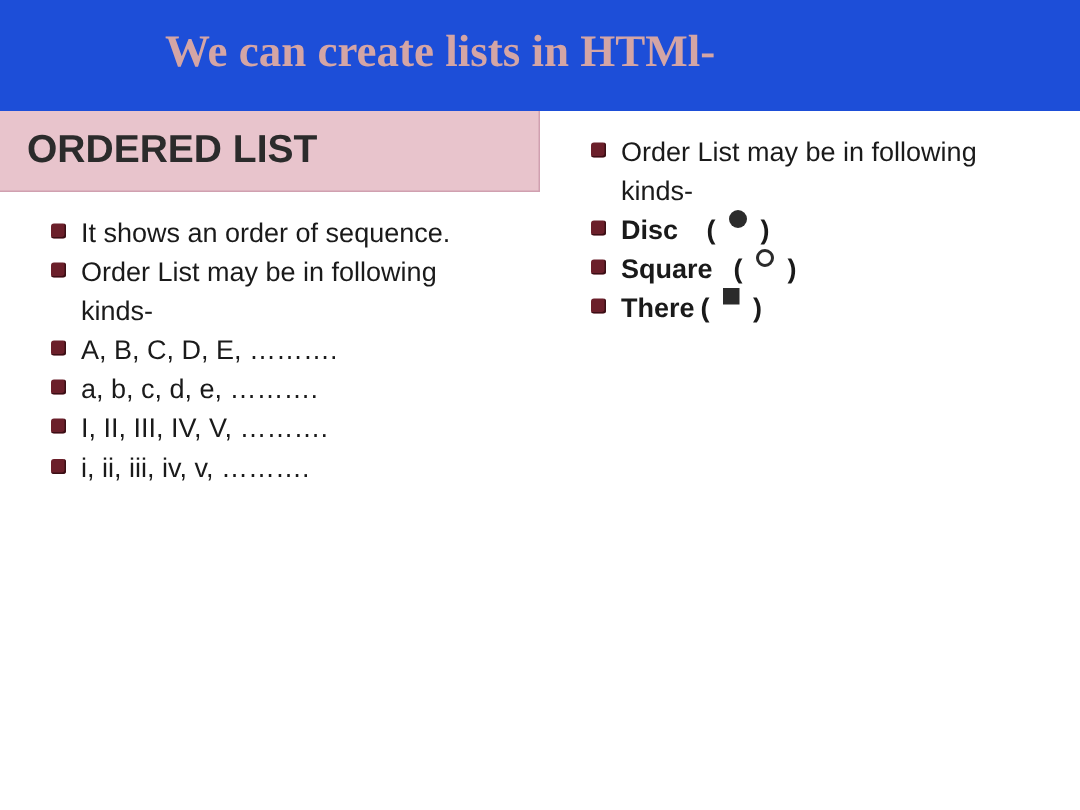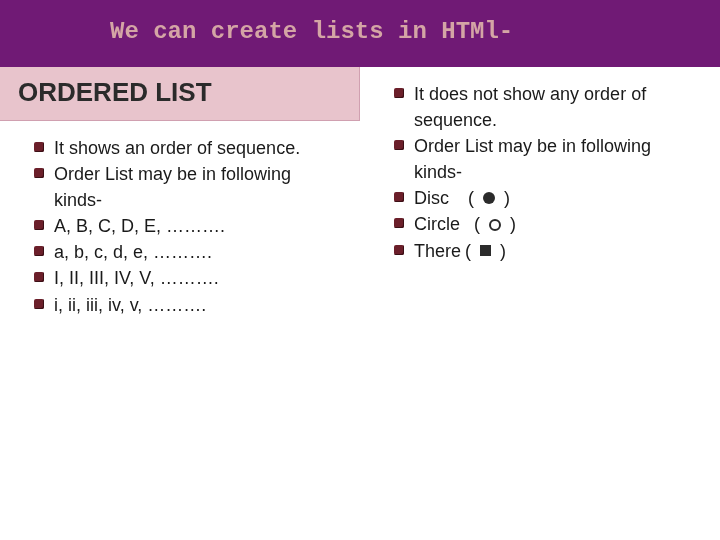--- a/index.html
+++ b/index.html
@@ -10,26 +10,26 @@
     font-family: Georgia, 'Times New Roman', serif;
     overflow: hidden;
   }
   .slide {
     width: 100%;
     height: 100%;
     display: flex;
     flex-direction: column;
   }
   .title-bar {
-    background: #701a75;
+    background: #1d4ed8;
     color: #d4a5a5;
     font-weight: bold;
-    font-size: 24px;
+    font-size: 30px;
     padding: 18px 0 22px 110px;
-    font-family: Liberation Mono, monospace;
+    font-family: Liberation Serif, serif;
   }
   .subtitle-bar {
     background: linear-gradient(to right, #faf0f5, #f0d8e0);
     color: #7a4550;
     font-size: 33px;
     padding: 8px 14px 10px 14px;
     font-family: 'Segoe UI Light', 'Segoe UI', Arial, sans-serif;
     border-top: 1px solid #c9a0b0;
     border-bottom: 1px solid #c9a0b0;
   }
@@ -74,22 +74,22 @@
     left: 4px;
     top: 7px;
     width: 10px;
     height: 10px;
     background: #6b1f2a;
     border-radius: 2px;
     box-shadow: inset -1px -1px 0 #3a0f15, 1px 1px 0 rgba(255,255,255,0.25);
   }
   .shape-row {
     display: inline-flex;
-    align-items: center;
     gap: 4px;
+    font-weight: bold;
   }
   .shape-disc, .shape-circle, .shape-square {
     display: inline-block;
     vertical-align: middle;
   }
   .shape-disc {
     width: 12px; height: 12px; border-radius: 50%; background: #2b2b2b;
   }
   .shape-circle {
     width: 12px; height: 12px; border-radius: 50%; border: 2px solid #2b2b2b; background: transparent;
@@ -118,33 +118,32 @@
           <li>a, b, c, d, e, ……….</li>
           <li>I, II, III, IV, V, ……….</li>
           <li>i, ii, iii, iv, v, ……….</li>
         </ul>
       </div>
     </div>
 
     <div class="col col-right">
       <div class="col-body">
         <ul class="bullets">
-          <li>It does not show any order of sequence.</li>
           <li>Order List may be in following kinds-</li>
           <li>
             <span class="shape-row">
               <span>Disc</span>
               <span>&nbsp;&nbsp;&nbsp;(&nbsp;</span>
               <span class="shape-disc"></span>
               <span>&nbsp;)</span>
             </span>
           </li>
           <li>
             <span class="shape-row">
-              <span>Circle</span>
+              <span>Square</span>
               <span>&nbsp;&nbsp;(&nbsp;</span>
               <span class="shape-circle"></span>
               <span>&nbsp;)</span>
             </span>
           </li>
           <li>
             <span class="shape-row">
               <span>There</span>
               <span>(&nbsp;</span>
               <span class="shape-square"></span>

